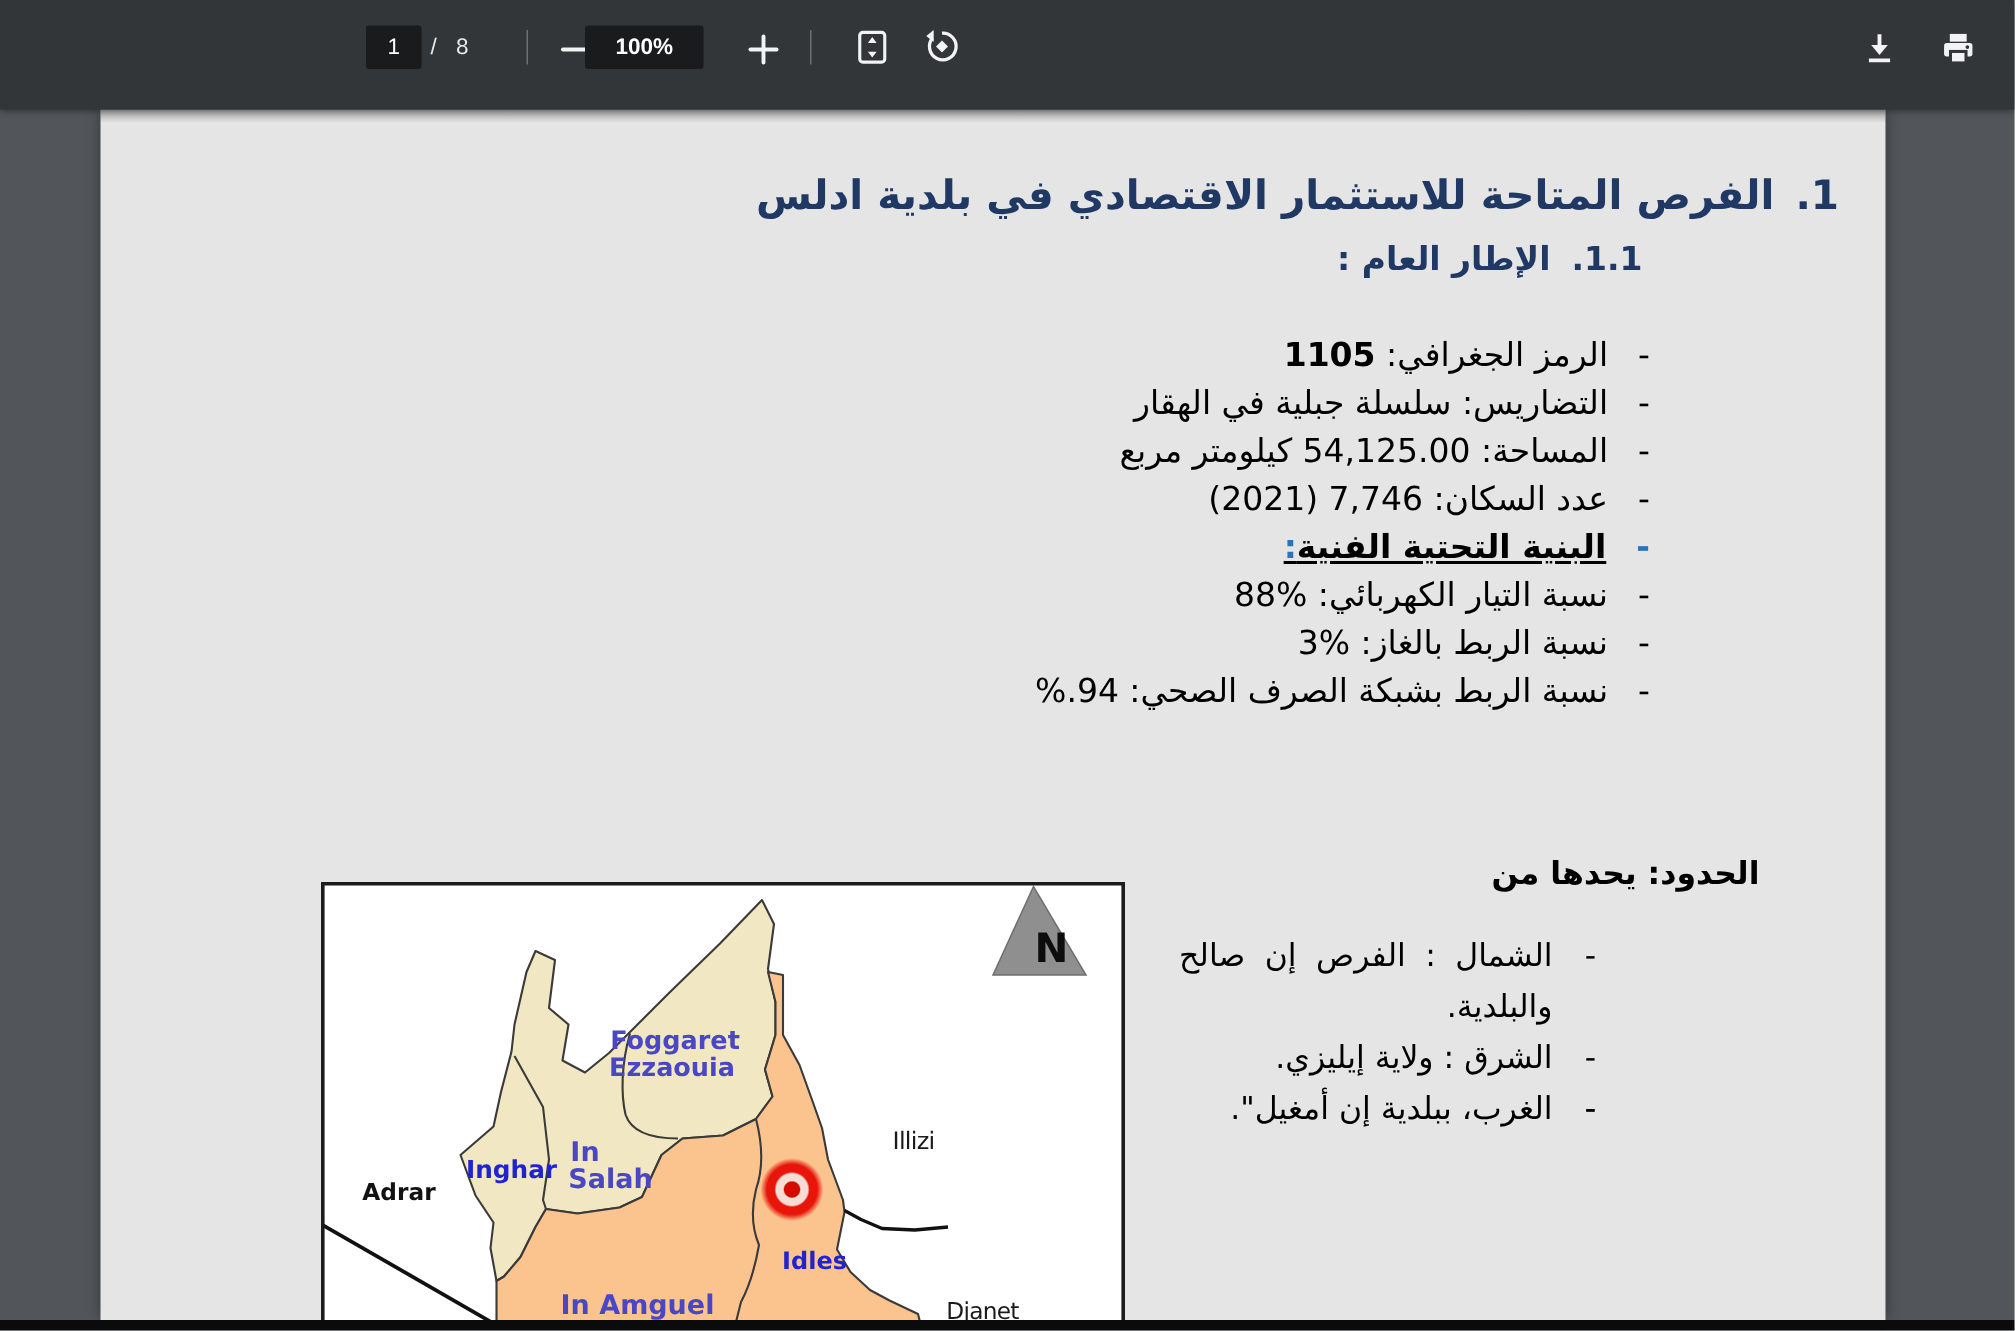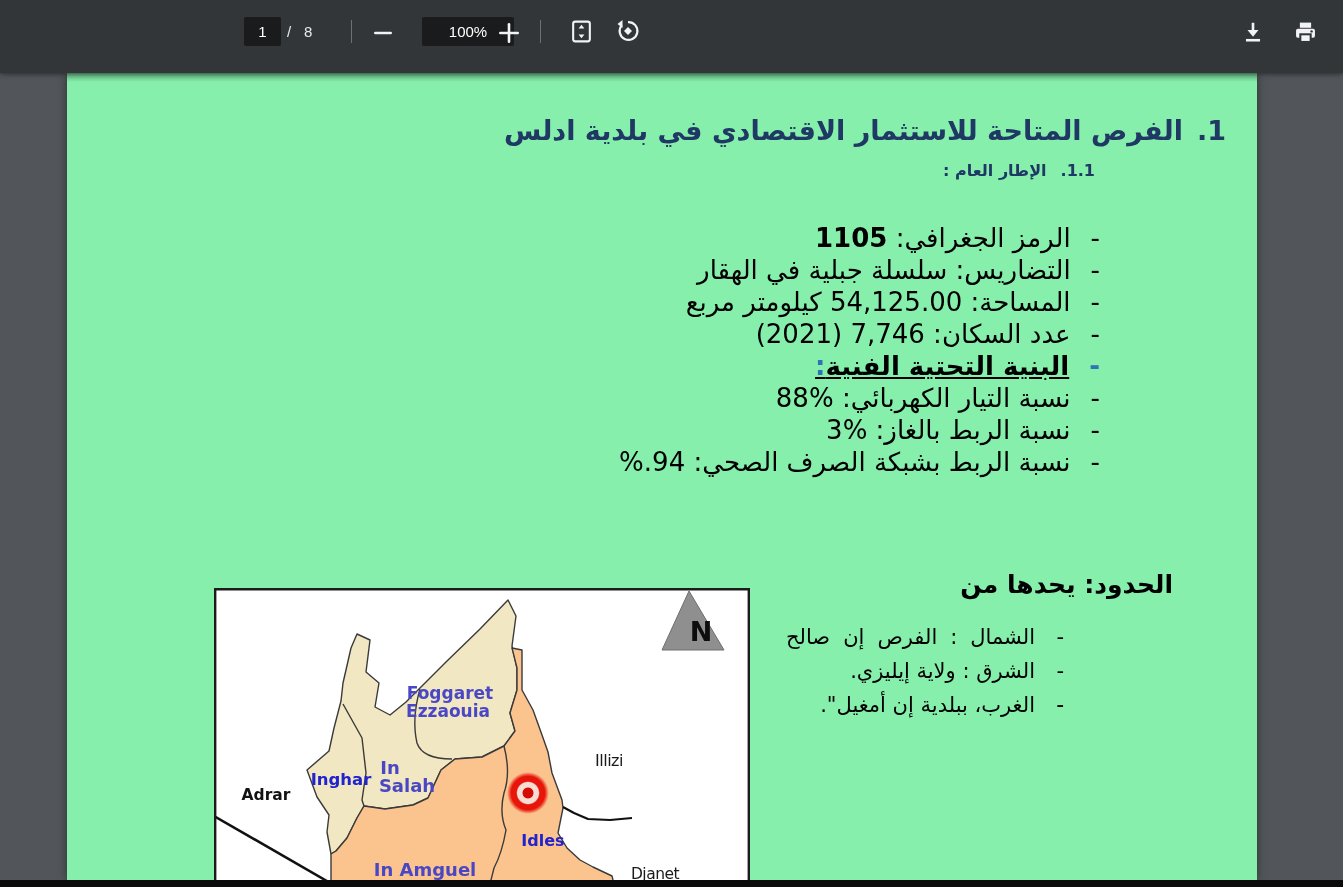--- a/index.html
+++ b/index.html
@@ -12,55 +12,55 @@
   .toolbar{
     position:absolute;left:0;top:0;width:1343px;height:73px;
     background:#323639;z-index:5;box-shadow:0 1px 5px rgba(0,0,0,.5);
     font-family:"Liberation Sans","DejaVu Sans",sans-serif;
   }
   .tb-box{
     position:absolute;background:#191b1c;border-radius:2px;color:#ffffff;
     font-size:15px;display:flex;align-items:center;justify-content:center;
   }
   .tb-page{left:244px;top:17px;width:37px;height:29px;}
-  .tb-zoom{left:422px;top:17px;width:92px;height:29px;}
+  .tb-zoom{left:390px;top:17px;width:79px;height:29px;font-weight:bold;}
   .tb-txt{position:absolute;color:#e8eaed;font-size:15px;top:23px;}
   .tb-sep{position:absolute;width:1px;height:23px;top:20px;background:#6b7175;}
   .tb-btn{
     position:absolute;width:28px;height:28px;padding:0;border:none;background:transparent;
     display:flex;align-items:center;justify-content:center;cursor:pointer;
   }
   .tb-btn svg{display:block;}
   
   .page{
     position:absolute;left:67px;top:73px;width:1190px;height:807px;
-    background:#86efac;box-shadow:0 0 9px rgba(0,0,0,.42);
+    background:#e5e5e5;box-shadow:0 0 9px rgba(0,0,0,.42);
   }
   .page::before{
     content:"";position:absolute;left:0;top:0;right:0;height:9px;
     background:linear-gradient(rgba(0,0,0,.30),rgba(0,0,0,0));pointer-events:none;
   }
   .doc{direction:rtl;color:#000;}
   .doc-h1{
     position:absolute;top:42px;right:31px;white-space:nowrap;direction:rtl;
     font-size:27px;font-weight:bold;color:#1F3864;
   }
   .doc-h2{
     position:absolute;top:88px;right:162px;white-space:nowrap;direction:rtl;
-    font-size:16px;font-weight:bold;color:#1F3864;
+    font-size:22px;font-weight:bold;color:#1F3864;
   }
   .hnum{margin-left:14px;}
   .facts{position:absolute;top:149px;right:157px;direction:rtl;}
-  .fact{font-size:26px;line-height:32px;text-align:right;white-space:nowrap;}
+  .fact{font-size:22px;line-height:32px;text-align:right;white-space:nowrap;}
   .fact .dash{display:inline-block;margin-left:20px;}
   .fact.accent{font-weight:bold;text-decoration:underline;}
   .acc{color:#2E74B5;}
   .borders-h{
     position:absolute;top:497px;right:84px;white-space:nowrap;direction:rtl;
-    font-size:25px;font-weight:bold;
+    font-size:21px;font-weight:bold;
   }
   .borders{position:absolute;top:547px;right:193px;width:278px;direction:rtl;}
   .bitem{position:relative;padding-right:29px;font-size:21px;line-height:34px;}
   .bdash{position:absolute;right:0;top:0;}
   .bline{text-align:right;}
   .bline.stretch{text-align:justify;text-align-last:justify;}
   
   .map{position:absolute;left:147px;top:515px;}
   .map text{font-family:"DejaVu Sans",sans-serif;text-anchor:middle;}
   .ml-purple{fill:#4a47c5;font-weight:700;}
@@ -164,20 +164,21 @@
       <div class="fact"><span class="dash">-</span><span>نسبة الربط بالغاز: %3</span></div>
       <div class="fact"><span class="dash">-</span><span>نسبة الربط بشبكة الصرف الصحي: 94.%</span></div>
     </div>
 
   <div class="borders-h">الحدود: يحدها من</div>
 
   <div class="borders">
       <div class="bitem">
         <span class="bdash">-</span>
         <div class="bline stretch">الشمال : الفرص إن صالح</div>
+        <div class="bline">والبلدية.</div>
       </div>
       <div class="bitem">
         <span class="bdash">-</span>
         <div class="bline">الشرق : ولاية إيليزي.</div>
       </div>
       <div class="bitem">
         <span class="bdash">-</span>
       </div>
       <div class="bitem">
         <span class="bdash">-</span>

